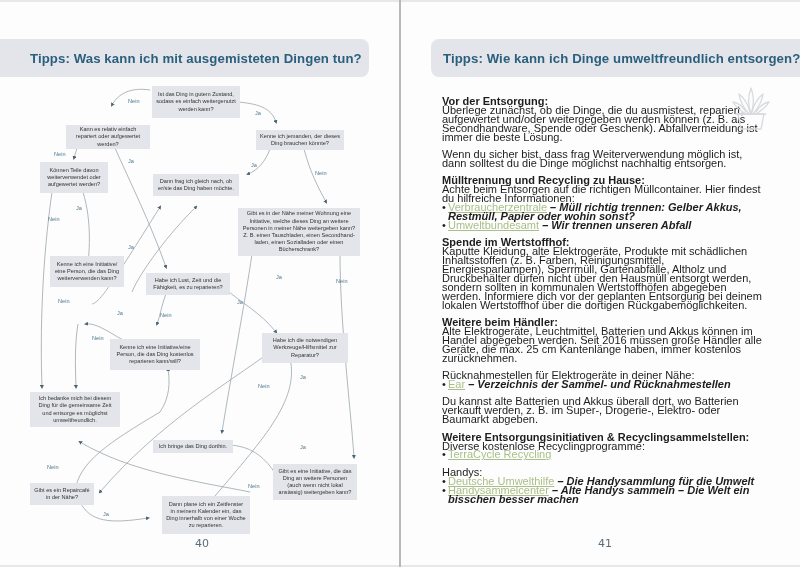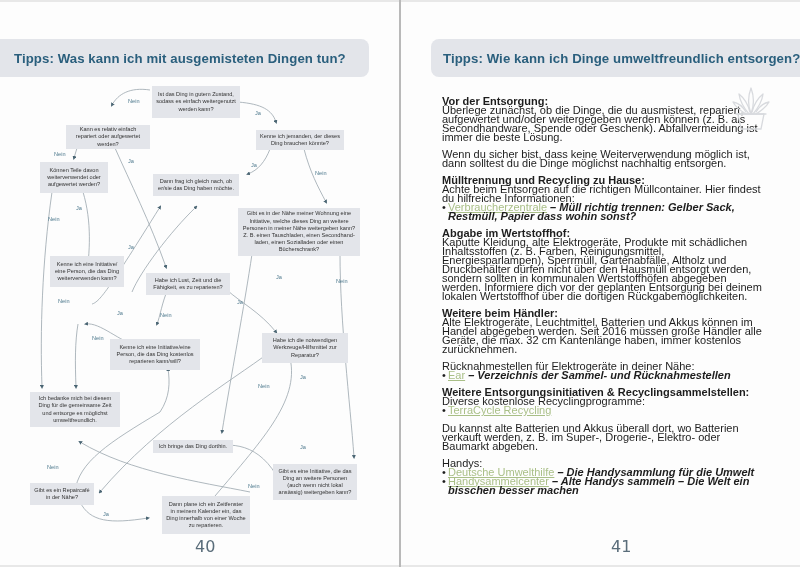--- a/index.html
+++ b/index.html
@@ -4,30 +4,30 @@
 <style>
   * { box-sizing: border-box; margin: 0; padding: 0; }
   html, body { width: 800px; height: 567px; background: #e8e8e8; overflow: hidden; }
   body { position: relative; font-family: "Liberation Sans", sans-serif; }
   .page { position: absolute; top: 2px; height: 563px; background: #fdfdfd; overflow: hidden; }
   .page-left { left: 0; width: 399px; }
   .page-right { left: 401px; width: 399px; }
   .spine { position: absolute; left: 399px; top: 0; width: 2px; height: 567px; background: #b9b9b9; }
 
   .title-bar { position: absolute; top: 37px; height: 38px; background: #e3e5ea; border-radius: 8px; display: flex; align-items: center; }
-  .page-left .title-bar { left: 0; width: 369px; padding-left: 14px; border-radius: 0 8px 8px 0; }
+  .page-left .title-bar { left: 0; width: 369px; padding-left: 30px; border-radius: 0 8px 8px 0; }
   .page-right .title-bar { left: 30px; width: 369px; padding-left: 12px; border-radius: 8px 0 0 8px; }
   .title-text { color: #2a5f7d; font-weight: bold; font-size: 13.2px; letter-spacing: 0.1px; white-space: nowrap; }
 
   
   .flow { position: absolute; left: 0; top: 0; width: 399px; height: 563px; }
   .flow svg { position: absolute; left: 0; top: 0; }
   .node { position: absolute; background: #e3e5ea; color: #333; font-size: 5.6px; line-height: 7.2px; text-align: center; padding: 3px 4px; display: flex; align-items: center; justify-content: center; }
   .edge-label { position: absolute; font-size: 5.6px; color: #4f7a8e; }
-  .page-num { position: absolute; font-size: 16px; color: #5a6d7a; font-family: "DejaVu Sans", sans-serif; }
+  .page-num { position: absolute; font-size: 11px; color: #5a6d7a; font-family: "DejaVu Sans", sans-serif; }
 
   
   .content { position: absolute; left: 41px; top: 95px; width: 320px; font-size: 11px; line-height: 8.9px; color: #1d1d1d; }
   .content .sec { margin-bottom: 8.5px; }
   .content .h { font-weight: bold; }
   .content ul { list-style: none; }
   .content li { padding-left: 6px; text-indent: -6px; }
   .content li::before { content: "\2022"; display: inline-block; width: 6px; text-indent: 0; }
   .content .link { color: #a9bf87; text-decoration: underline; text-align: center; }
   .content .desc { font-weight: bold; font-style: italic; }
@@ -153,68 +153,69 @@
   <div class="title-bar">
     <span class="title-text">Tipps: Wie kann ich Dinge umweltfreundlich entsorgen?</span>
   </div>
 
   <div class="content">
     <div class="sec">
       <div class="h">Vor der Entsorgung:</div>
       <div>Überlege zunächst, ob die Dinge, die du ausmistest, repariert, aufgewertet und/oder weitergegeben werden können (z. B. als Secondhandware, Spende oder Geschenk). Abfallvermeidung ist immer die beste Lösung.</div>
     </div>
     <div class="sec">
-      <div>Wenn du sicher bist, dass keine Weiterverwendung möglich ist, dann solltest du die Dinge möglichst nachhaltig entsorgen.</div>
+      <div>Wenn du sicher bist, dass frag Weiterverwendung möglich ist, dann solltest du die Dinge möglichst nachhaltig entsorgen.</div>
     </div>
 
     <div class="sec">
       <div class="h">Mülltrennung und Recycling zu Hause:</div>
       <div>Achte beim Entsorgen auf die richtigen Müllcontainer. Hier findest du hilfreiche Informationen:</div>
       <ul>
-        <li><a class="link">Verbraucherzentrale</a><span class="desc"> – Müll richtig trennen: Gelber Sack, Restmüll, Papier dass wohin sonst?</span></li>
-      </ul>
-    </div>
-
-    <div class="sec">
-      <div class="h">Abgabe im Wertstoffhof:</div>
+        <li><a class="link">Verbraucherzentrale</a><span class="desc"> – Müll richtig trennen: Gelber Akkus, Restmüll, Papier oder wohin sonst?</span></li>
+        <li><a class="link">Umweltbundesamt</a><span class="desc"> – Wir trennen unseren Abfall</span></li>
+      </ul>
+    </div>
+
+    <div class="sec">
+      <div class="h">Spende im Wertstoffhof:</div>
       <div>Kaputte Kleidung, alte Elektrogeräte, Produkte mit schädlichen Inhaltsstoffen (z. B. Farben, Reinigungsmittel, Energiesparlampen), Sperrmüll, Gartenabfälle, Altholz und Druckbehälter dürfen nicht über den Hausmüll entsorgt werden, sondern sollten in kommunalen Wertstoffhöfen abgegeben werden. Informiere dich vor der geplanten Entsorgung bei deinem lokalen Wertstoffhof über die dortigen Rückgabemöglichkeiten.</div>
     </div>
 
     <div class="sec">
       <div class="h">Weitere beim Händler:</div>
-      <div>Alte Elektrogeräte, Leuchtmittel, Batterien und Akkus können im Handel abgegeben werden. Seit 2016 müssen große Händler alle Geräte, die max. 32 cm Kantenlänge haben, immer kostenlos zurücknehmen.</div>
+      <div>Alte Elektrogeräte, Leuchtmittel, Batterien und Akkus können im Handel abgegeben werden. Seit 2016 müssen große Händler alle Geräte, die max. 25 cm Kantenlänge haben, immer kostenlos zurücknehmen.</div>
     </div>
     <div class="sec">
       <div>Rücknahmestellen für Elektrogeräte in deiner Nähe:</div>
       <ul>
         <li><a class="link">Ear</a><span class="desc"> – Verzeichnis der Sammel- und Rücknahmestellen</span></li>
       </ul>
     </div>
+    <div class="sec">
+      <div>Du kannst alte Batterien und Akkus überall dort, wo Batterien verkauft werden, z. B. im Super-, Drogerie-, Elektro- oder Baumarkt abgeben.</div>
+    </div>
+
     <div class="sec">
       <div class="h">Weitere Entsorgungsinitiativen &amp; Recyclingsammelstellen:</div>
       <div>Diverse kostenlose Recyclingprogramme:</div>
       <ul>
         <li><a class="link">TerraCycle Recycling</a></li>
       </ul>
     </div>
 
     <div class="sec">
-      <div>Du kannst alte Batterien und Akkus überall dort, wo Batterien verkauft werden, z. B. im Super-, Drogerie-, Elektro- oder Baumarkt abgeben.</div>
-    </div>
-
-    <div class="sec">
       <div>Handys:</div>
       <ul>
         <li><a class="link">Deutsche Umwelthilfe</a><span class="desc"> – Die Handysammlung für die Umwelt</span></li>
         <li><a class="link">Handysammelcenter</a><span class="desc"> – Alte Handys sammeln – Die Welt ein bisschen besser machen</span></li>
       </ul>
     </div>
   </div>
 
-  <span class="page-num" style="left:210px;top:535px;">41</span>
+  <span class="page-num" style="left:197px;top:535px;">41</span>
 </div>
 
 <svg class="plant" width="42" height="46" viewBox="0 0 42 46">
   <g fill="none" stroke="#d8dade" stroke-width="1.3" stroke-linejoin="round" stroke-linecap="round">
     <path d="M8,28 L34,28 L31,43 L11,43 Z"></path>
     <path d="M6,28 L36,28"></path>
     <path d="M21,28 C18,20 18,10 21,2 C24,10 24,20 21,28"></path>
     <path d="M19,28 C14,22 10,16 9,8 C14,12 18,18 20,26"></path>
     <path d="M23,28 C28,22 32,16 33,8 C28,12 24,18 22,26"></path>
     <path d="M16,28 C11,25 6,22 3,16 C9,17 13,21 16,26"></path>

